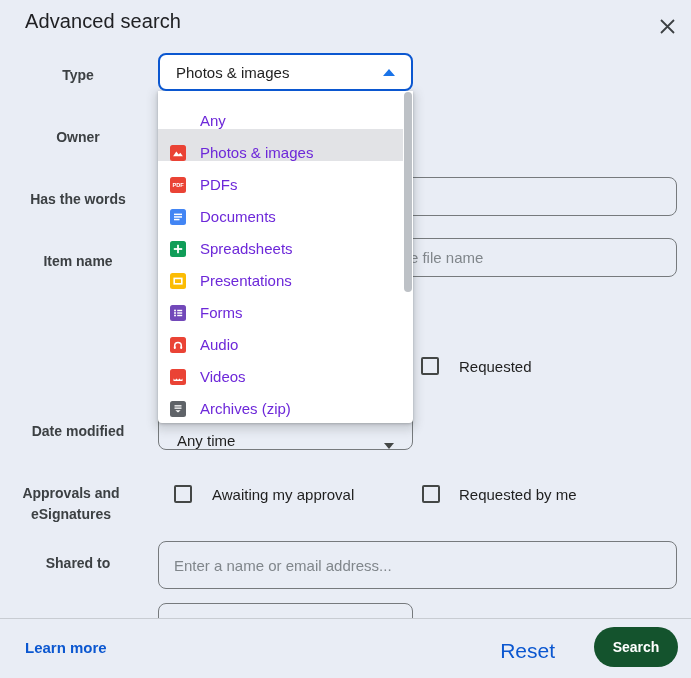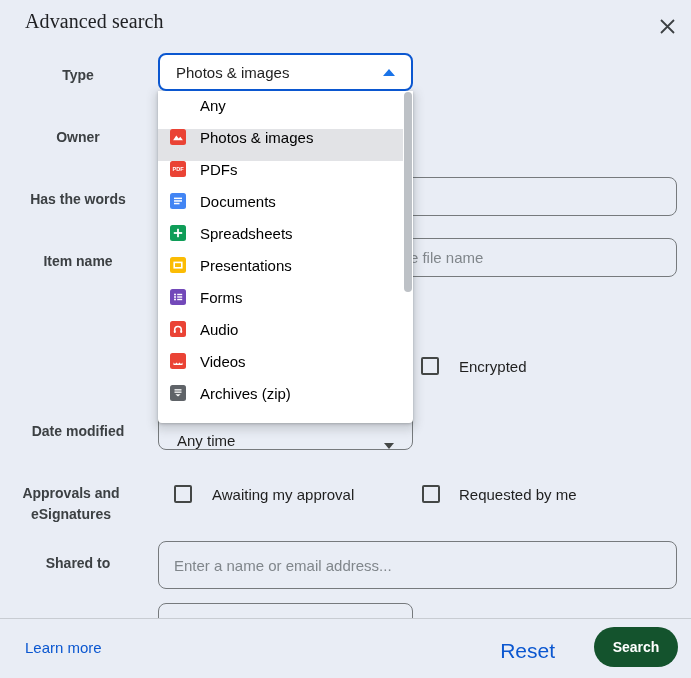--- a/index.html
+++ b/index.html
@@ -1,21 +1,21 @@
 <!DOCTYPE html>
 <html><head>
 <meta charset="utf-8">
 <style>
   html,body{margin:0;padding:0;}
   body{width:691px;height:678px;font-family:"Liberation Sans",sans-serif;
        -webkit-font-smoothing:antialiased;}
   .dialog{position:relative;width:691px;height:678px;background:#e9edf5;overflow:hidden;}
 
   
-  .title{position:absolute;left:25px;top:10px;font-size:20px;color:#202124;letter-spacing:.1px;font-family:Liberation Serif, serif;}
+  .title{position:absolute;left:25px;top:10px;font-size:20px;color:#202124;letter-spacing:.1px;}
   .close-btn{position:absolute;right:10px;top:12px;width:28px;height:28px;display:flex;
              align-items:center;justify-content:center;cursor:pointer;}
 
   
   .row-label{position:absolute;left:12px;width:132px;font-size:14px;font-weight:700;
              color:#3c4043;line-height:21px;text-align:center;}
 
   
   .txt-input{position:absolute;left:158px;width:519px;height:39px;box-sizing:border-box;
              border:1px solid #767a7d;border-radius:8px;background:transparent;
@@ -32,37 +32,37 @@
   .type-trigger{position:absolute;left:158px;top:53px;width:255px;height:38px;box-sizing:border-box;
                 background:#fff;border:2.5px solid #0b57d0;border-radius:8px;display:flex;
                 align-items:center;padding:0 16px;font-size:15px;color:#1f1f1f;z-index:11;cursor:pointer;}
   .caret-up{margin-left:auto;width:0;height:0;border-left:6px solid transparent;
             border-right:6px solid transparent;border-bottom:7px solid #1a73e8;}
 
   
   .dd-panel{position:absolute;left:158px;top:91px;width:255px;height:332px;background:#fff;
             border-radius:0 0 4px 4px;box-shadow:0 1px 3px rgba(60,64,67,.3),0 4px 10px 3px rgba(60,64,67,.18);
             z-index:10;padding-top:6px;box-sizing:border-box;}
-  .dd-item{height:32px;display:flex;align-items:flex-start;padding-left:12px;margin-right:10px;
-           font-size:15px;color:#000000;cursor:pointer;}
+  .dd-item{height:32px;display:flex;align-items:flex-end;padding-left:12px;margin-right:10px;
+           font-size:15px;color:#6d28d9;cursor:pointer;}
   .dd-item.selected{background:#e2e3e6;}
   .dd-icon{width:16px;height:16px;margin-right:14px;flex:0 0 16px;display:block;}
   .dd-item.no-icon{padding-left:42px;}
   .dd-scroll-thumb{position:absolute;right:1px;top:1px;width:8px;height:200px;border-radius:4px;
                    background:#bdc1c6;cursor:pointer;}
 
   
   .checkbox{position:absolute;width:18px;height:18px;box-sizing:border-box;border:2px solid #444746;
             border-radius:2px;background:transparent;cursor:pointer;}
   .cb-label{position:absolute;font-size:15px;color:#1f1f1f;}
 
   
   .footer{position:absolute;left:0;top:618px;width:691px;height:60px;background:#e9edf5;
           border-top:1px solid #c8ccd2;z-index:20;}
-  .learn-more{position:absolute;left:25px;top:20px;font-size:15px;font-weight:400;color:#0b57d0;
+  .learn-more{position:absolute;left:25px;top:20px;font-size:15px;font-weight:700;color:#0b57d0;
               text-decoration:none;cursor:pointer;}
   .reset-btn{position:absolute;right:136px;top:20px;font-size:21px;font-weight:500;color:#0b57d0;
              cursor:pointer;}
   .search-btn{position:absolute;right:13px;top:8px;width:84px;height:40px;border:none;border-radius:20px;
               background:#14532d;color:#fff;font-size:14px;font-weight:700;cursor:pointer;
               font-family:"Liberation Sans",sans-serif;}
 </style>
 </head>
 <body>
 
@@ -84,21 +84,21 @@
   <div class="row-label" style="top:553px">Shared to</div>
 
   <input class="txt-input" style="top: 177px;" value="">
   <input class="txt-input" style="top: 238px;" placeholder="Enter a term that matches part of the file name">
   <div class="select" style="top:410px;height:40px">
     <span>Any time</span>
     <span class="caret-down"></span>
   </div>
 
   <div class="checkbox" style="left:421px;top:357px"></div>
-  <div class="cb-label" style="left:459px;top:358px">Encrypted</div>
+  <div class="cb-label" style="left:459px;top:358px">Requested</div>
 
   <div class="checkbox" style="left:174px;top:485px"></div>
   <div class="cb-label" style="left:212px;top:486px">Awaiting my approval</div>
   <div class="checkbox" style="left:422px;top:485px"></div>
   <div class="cb-label" style="left:459px;top:486px">Requested by me</div>
 
   <input class="txt-input" style="top: 541px; height: 48px;" placeholder="Enter a name or email address...">
 
   <div class="select" style="top:603px;height:40px"></div>
 

